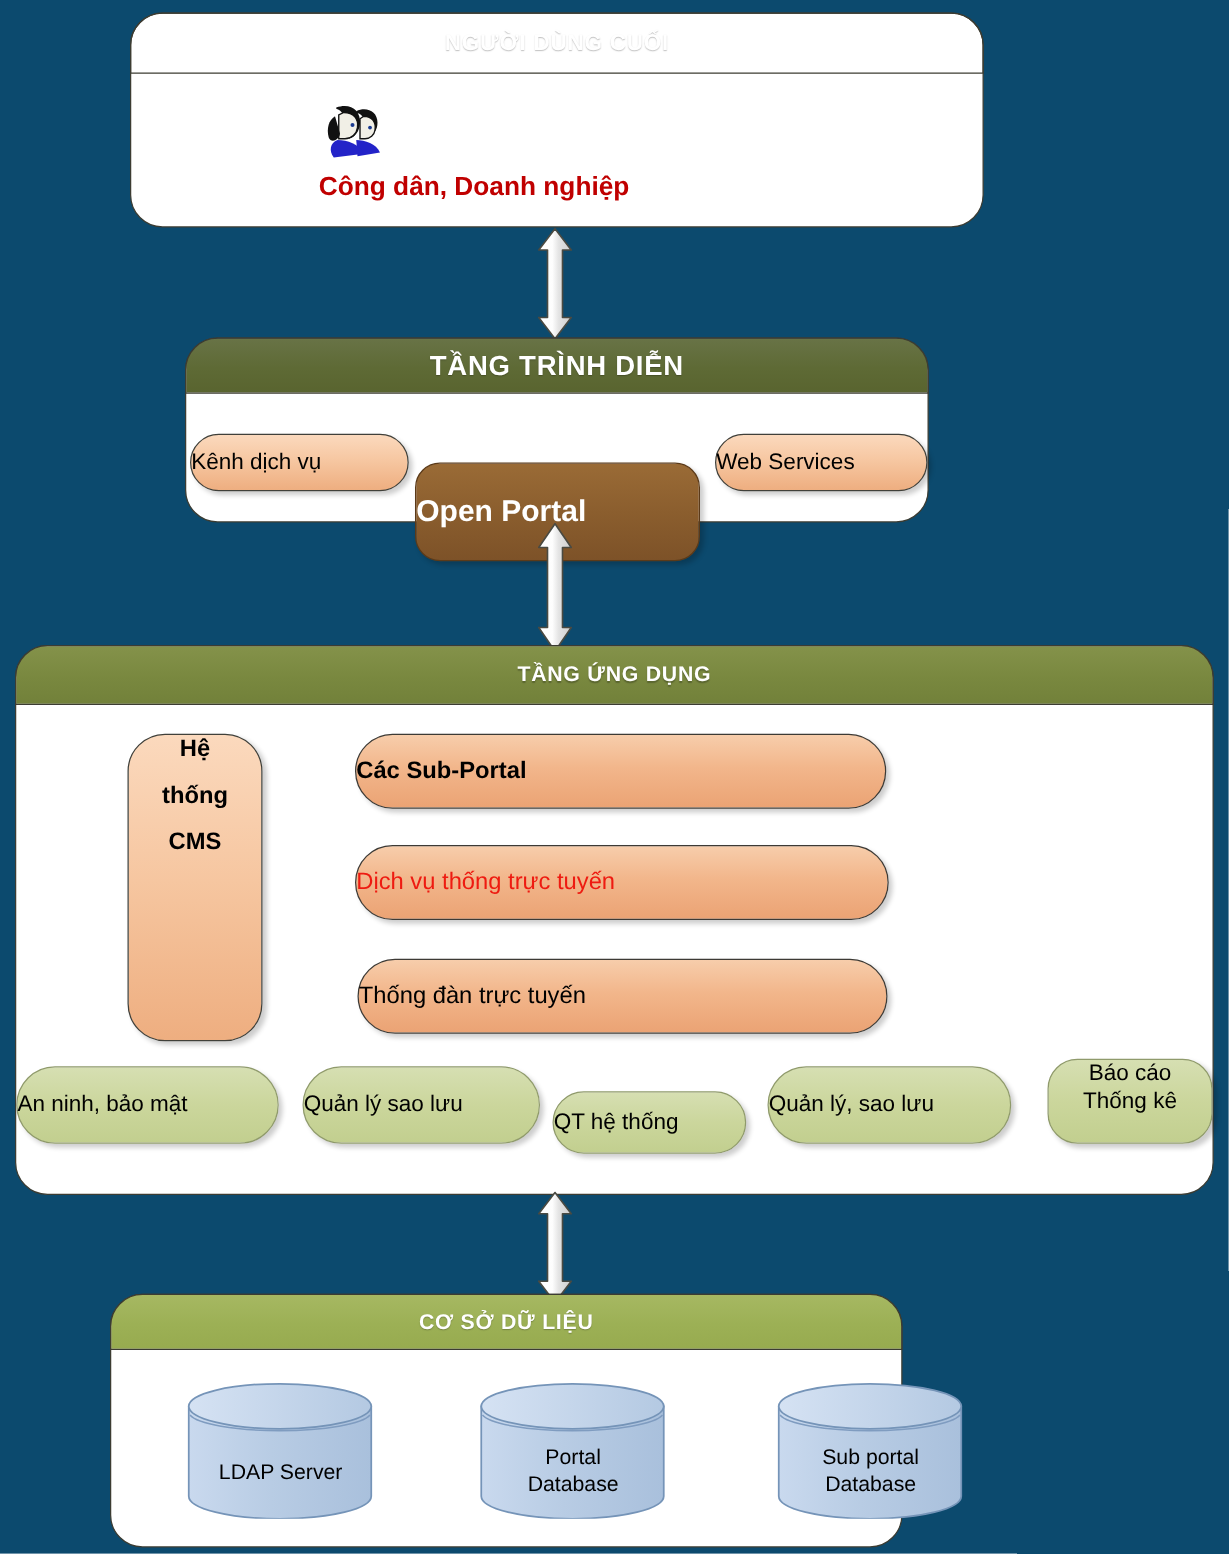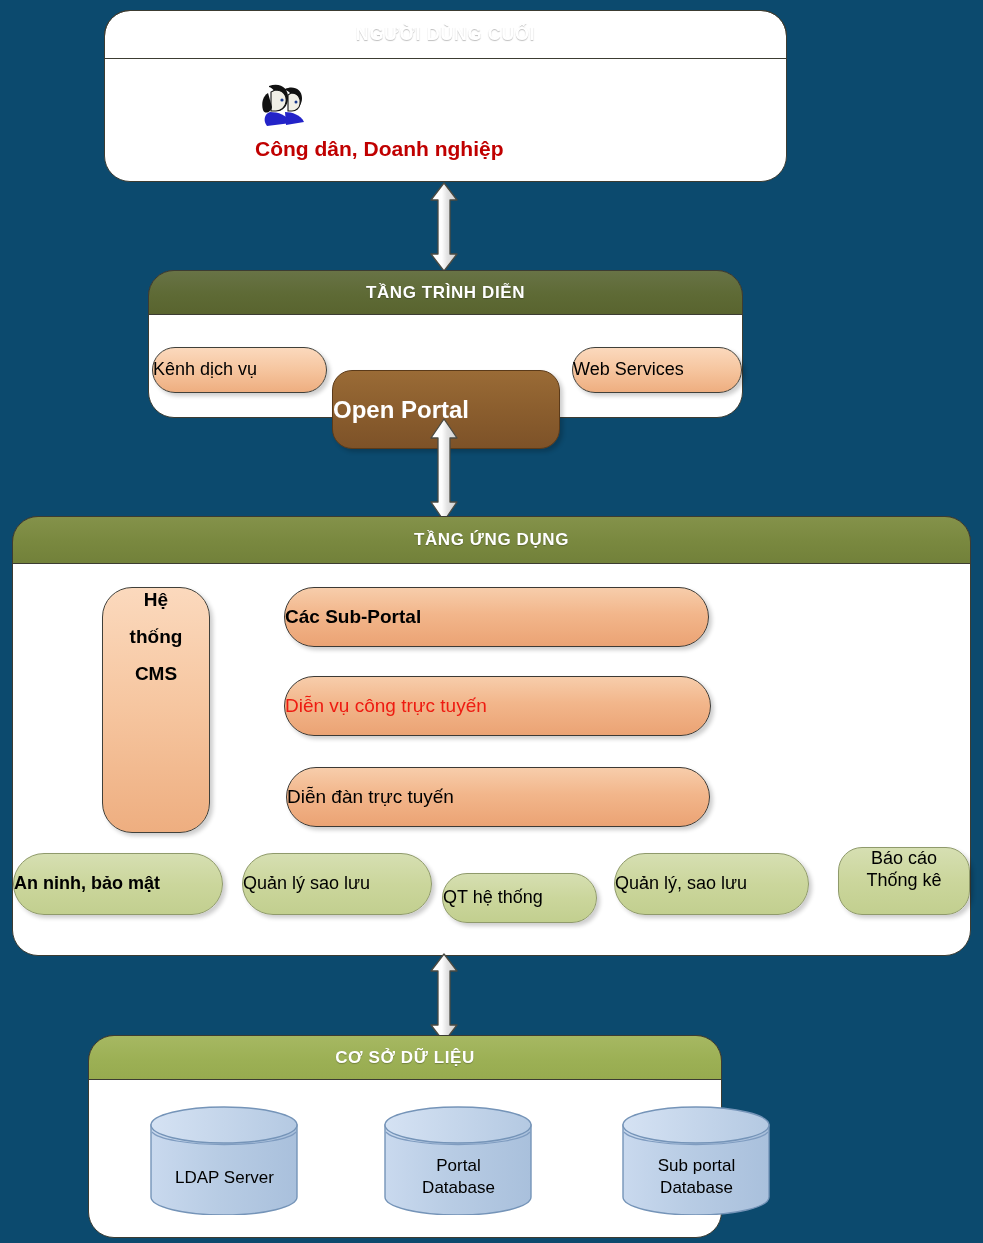--- a/index.html
+++ b/index.html
@@ -154,21 +154,21 @@
           <stop offset="42%" stop-color="#fdfdfd"></stop>
           <stop offset="62%" stop-color="#e3e3e3"></stop>
           <stop offset="100%" stop-color="#cfcfcf"></stop>
         </linearGradient>
       </defs>
       <polygon points="20,2 33,19 26,19 26,73 33,73 20,90 7,73 14,73 14,19 7,19" fill="url(#arrGrad)" stroke="#4a4a42" stroke-width="1.3" stroke-linejoin="round"></polygon>
     </svg>
   </div>
 
   <div class="layer" style="left:148px; top:270px; width:595px; height:148px;">
-    <div class="layer-header hdr-dark" style="height:45px; font-size:17px;">
+    <div class="layer-header hdr-dark" style="height:45px; font-size:22px;">
       <span>TẦNG TRÌNH DIỄN</span>
     </div>
 
     <div class="node peach" style="left:3px; top:76px; width:175px; height:46px; border-radius:23px; font-size:18px;">
       <span>Kênh dịch vụ</span>
     </div>
 
     <div class="node brown" style="left:183px; top:59px; width:228px; height:79px; border-radius:20px; font-size:24px;">
       <span>Open Portal</span>
     </div>
@@ -194,28 +194,28 @@
       <span>Hệ</span>
       <span>thống</span>
       <span>CMS</span>
     </div>
 
     <div class="node orange-bar" style="left:271px; top:70px; width:425px; height:60px; border-radius:30px; font-size:19px; font-weight:bold;">
       <span>Các Sub-Portal</span>
     </div>
 
     <div class="node orange-bar" style="left:271px; top:159px; width:427px; height:60px; border-radius:30px; font-size:19px;">
-      <span class="red-text">Diễn vụ công trực tuyến</span>
+      <span class="red-text">Dịch vụ thống trực tuyến</span>
     </div>
 
     <div class="node orange-bar" style="left:273px; top:250px; width:424px; height:60px; border-radius:30px; font-size:19px;">
-      <span>Diễn đàn trực tuyến</span>
-    </div>
-
-    <div class="node sage" style="left:0px; top:336px; width:210px; height:62px; border-radius:31px; font-size:18px;font-weight:bold;">
+      <span>Thống đàn trực tuyến</span>
+    </div>
+
+    <div class="node sage" style="left:0px; top:336px; width:210px; height:62px; border-radius:31px; font-size:18px;">
       <span>An ninh, bảo mật</span>
     </div>
 
     <div class="node sage" style="left:229px; top:336px; width:190px; height:62px; border-radius:31px; font-size:18px;">
       <span>Quản lý sao lưu</span>
     </div>
 
     <div class="node sage" style="left:429px; top:356px; width:155px; height:50px; border-radius:31px; font-size:18px;">
       <span>QT hệ thống</span>
     </div>

